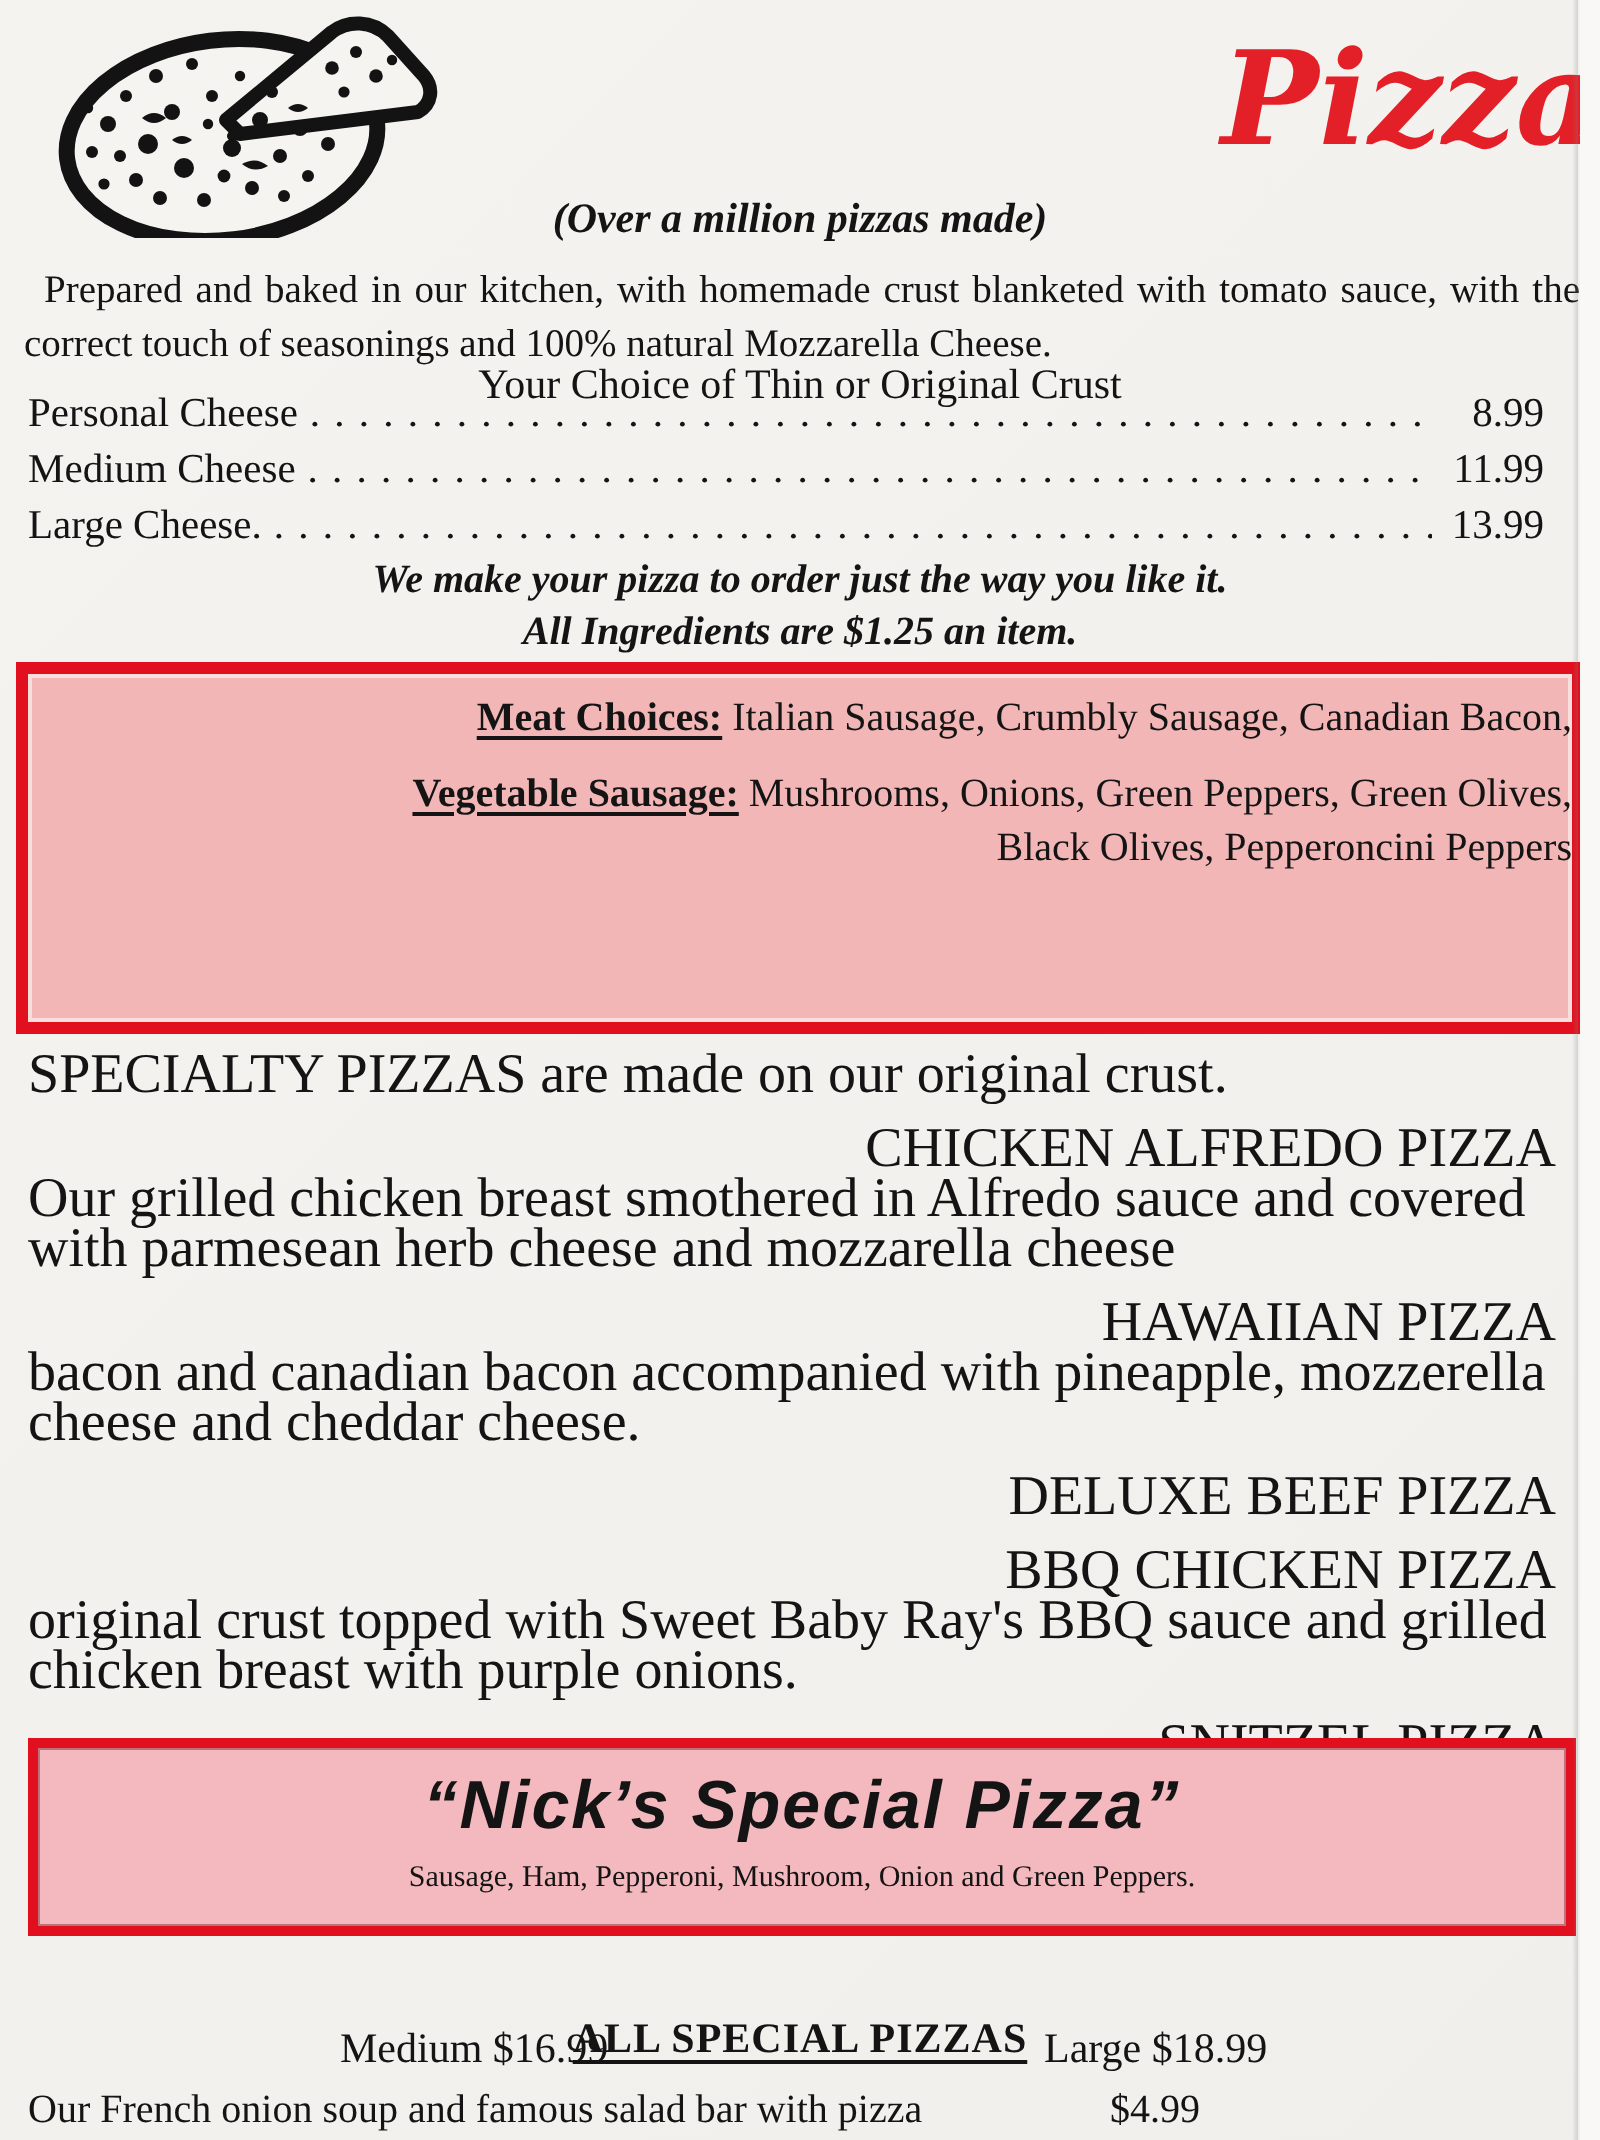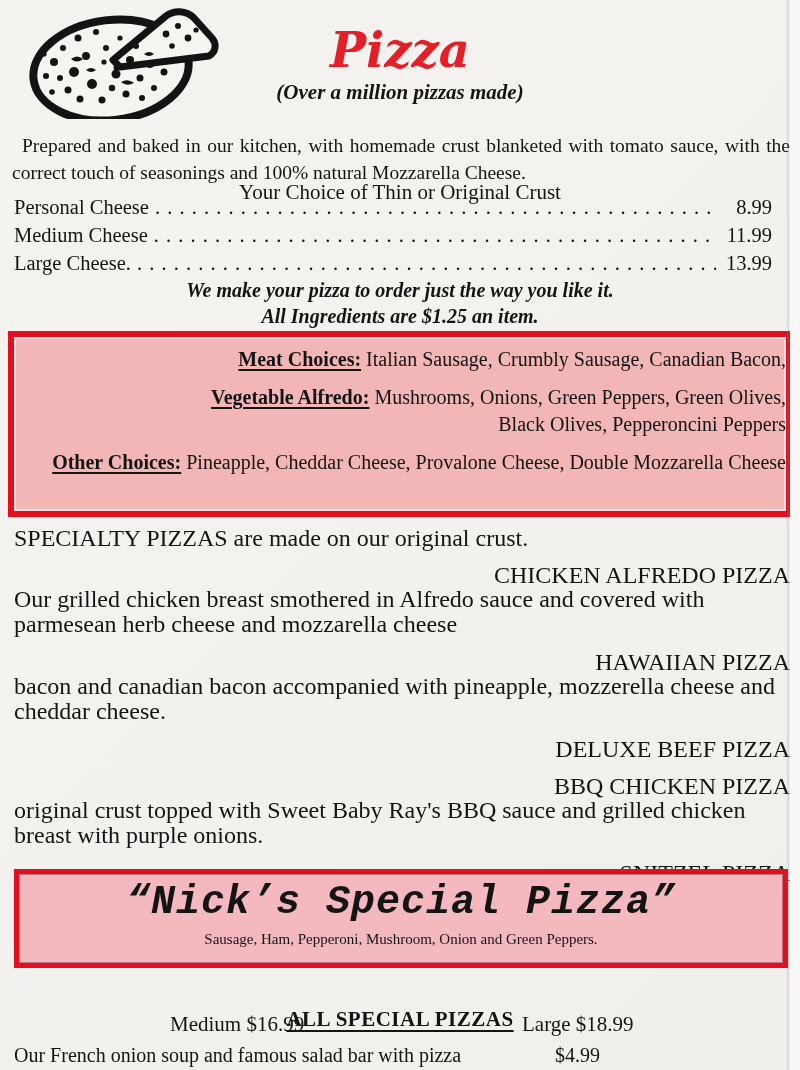--- a/index.html
+++ b/index.html
@@ -14,23 +14,23 @@
   
   .edge-right{position:absolute;top:0;bottom:0;right:11px;width:3px;
     background:linear-gradient(to right,rgba(0,0,0,0),rgba(130,130,130,.28));}
   .edge-right-white{position:absolute;top:0;bottom:0;right:0;width:10px;background:#f9f8f6;}
 
   .pizza-art{position:absolute;top:4px;left:16px;width:215px;height:115px;}
 
   .title-block{position:absolute;top:22px;left:0;width:100%;text-align:center;}
   .menu-title{
     font-family:"DejaVu Serif", serif;font-style:italic;font-weight:600;
-    font-size:48px;line-height:56px;color:#e32028;margin:0;
-  }
-  .menu-subtitle{font-weight:bold;font-style:italic;font-size:21px;line-height:24px;margin-top:2px;}
+    font-size:65px;line-height:56px;color:#e32028;margin:0;text-align:right;
+  }
+  .menu-subtitle{font-weight:bold;font-style:italic;font-size:21px;line-height:24px;margin-top:19px;}
 
   .intro{
     position:absolute;top:112px;left:12px;right:10px;
     font-size:19.5px;line-height:27px;text-align:justify;text-indent:10px;
   }
   .crust-line{position:absolute;top:169px;left:0;width:100%;text-align:center;font-size:21px;margin-top:11px;}
 
   .price-list{position:absolute;top:193px;left:14px;right:28px;}
   .price-row{display:flex;align-items:baseline;font-size:20.5px;line-height:28px;}
   .price-row .dots{flex:1;overflow:hidden;white-space:nowrap;margin:0 6px 0 6px;letter-spacing:1px;}
@@ -44,35 +44,35 @@
     position:absolute;top:331px;left:8px;right:8px;height:186px;box-sizing:border-box;
     background:#f2b6b7;border:6px solid #e20f1e;
     box-shadow:inset 0 0 0 2px rgba(255,255,255,.55);
     text-align:right;font-size:20px;line-height:27px;
     padding-top:9px;
   }
   .choice-group{margin-bottom:11px;}
   .choice-heading{font-weight:bold;text-decoration:underline;text-decoration-thickness:2px;text-underline-offset:3px;}
   .choice-line2:empty{display:none;}
 
-  .specialty{position:absolute;top:526px;left:14px;right:10px;font-size:24px;}
+  .specialty{position:absolute;top:526px;left:14px;right:22px;font-size:28px;}
   .sp-intro{line-height:24px;}
   .sp-item{margin-top:13px;}
   .sp-name{line-height:24px;text-align:right;}
   .sp-desc{line-height:25px;}
 
   .nicks-box{
     position:absolute;top:869px;left:14px;right:12px;box-sizing:border-box;height:99px;
     background:#f3b9be;border:5px solid #e20f1e;
     box-shadow:inset 0 0 0 1px rgba(140,60,70,.55);
     text-align:center;
   }
   .nicks-title{
-    font-family:Liberation Mono, monospace;font-style:italic;font-weight:bold;
-    font-size:40px;line-height:34px;margin-top:12px;letter-spacing:1px;
+    font-family:Liberation Sans, sans-serif;font-style:italic;font-weight:bold;
+    font-size:34px;line-height:34px;margin-top:12px;letter-spacing:1px;
   }
   .nicks-toppings{font-size:15px;line-height:26px;margin-top:6px;}
 
   .allspecial-heading{
     position:absolute;top:981px;left:0;width:100%;text-align:center;
     font-weight:bold;font-size:21px;letter-spacing:.5px;
     text-decoration:underline;text-decoration-thickness:2px;text-underline-offset:4px;margin-top:26px;
   }
   .sizes-row{position:absolute;top:1012px;left:0;width:100%;font-size:21px;line-height:25px;}
   .size-medium{position:absolute;left:170px;}
@@ -162,26 +162,22 @@
   <div class="taglines">
     <div>We make your pizza to order just the way you like it.</div>
     <div>All Ingredients are $1.25 an item.</div>
   </div>
 
   <div class="choices-box">
     <div class="choice-group">
       <div><span class="choice-heading">Meat Choices:</span> <span>Italian Sausage, Crumbly Sausage, Canadian Bacon,</span></div>
     </div>
     <div class="choice-group">
-      <div><span class="choice-heading">Vegetable Alfredo:</span> <span>Mushrooms, Onions, Green Peppers, Green Olives,</span></div>
+      <div><span class="choice-heading">Vegetable Sausage:</span> <span>Mushrooms, Onions, Green Peppers, Green Olives,</span></div>
       <div class="choice-line2">Black Olives, Pepperoncini Peppers</div>
-    </div>
-    <div class="choice-group">
-      <div><span class="choice-heading">Other Choices:</span> <span>Pineapple, Cheddar Cheese, Provalone Cheese, Double Mozzarella Cheese</span></div>
-
     </div>
   </div>
 
   <div class="specialty">
     <div class="sp-intro">SPECIALTY PIZZAS are made on our original crust.</div>
 
     <div class="sp-item">
       <div class="sp-name">CHICKEN ALFREDO PIZZA</div>
       <div class="sp-desc">Our grilled chicken breast smothered in Alfredo sauce and covered with parmesean herb cheese and mozzarella cheese</div>
     </div>

